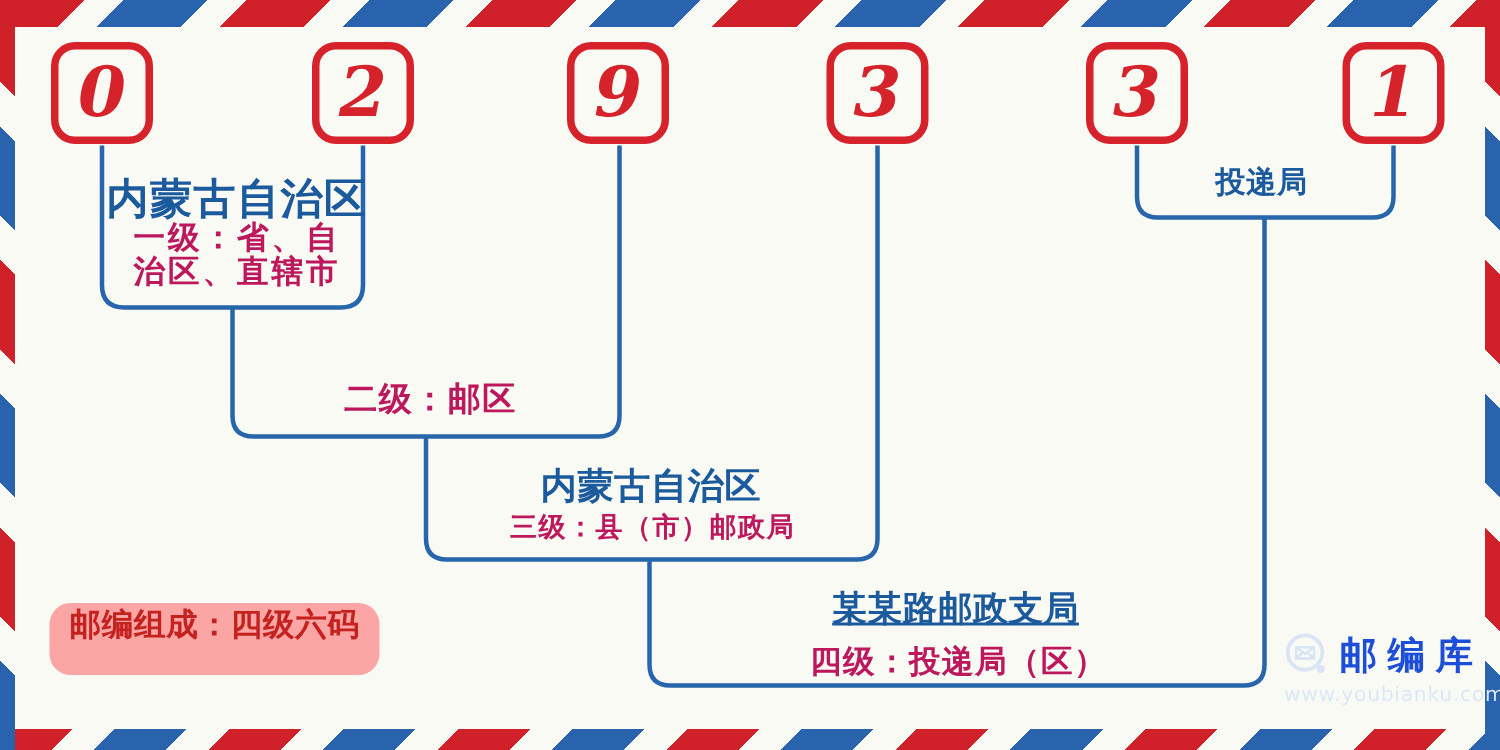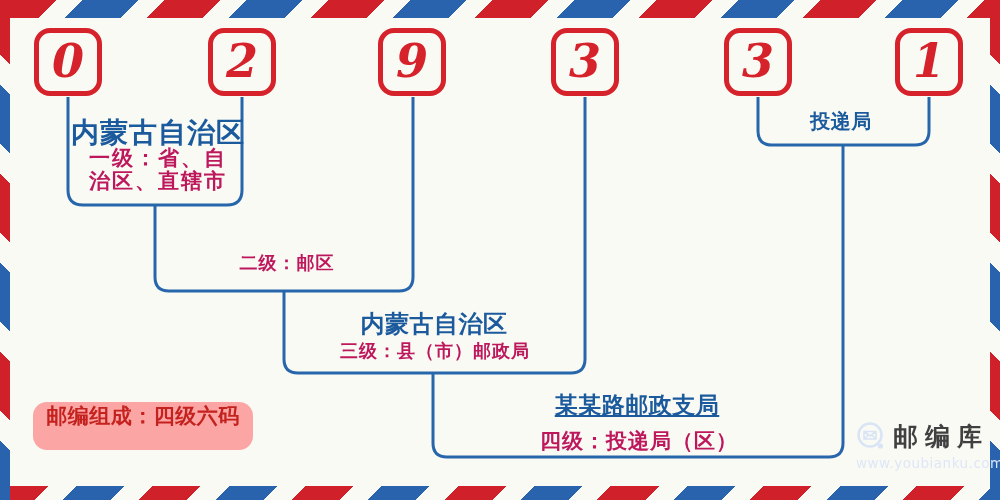--- a/index.html
+++ b/index.html
@@ -44,37 +44,37 @@
   
   .connectors{position:absolute;left:0;top:0;width:1000px;height:500px;}
   .connectors path{fill:none;stroke:#2766ab;stroke-width:3px;}
   
   .lbl{position:absolute;transform:translateX(-50%);white-space:nowrap;font-weight:700;}
   .blue{color:#1b5a9c;}
   .red{color:#be185d;}
   .lv1-name{left:158px;top:114px;font-size:28px;letter-spacing:1px;}
   .lv1-d1{left:158px;top:144px;font-size:21px;letter-spacing:2px;}
   .lv1-d2{left:158px;top:167px;font-size:21px;letter-spacing:2px;}
-  .lv2-d{left:287px;top:251px;font-size:18px;letter-spacing:1px;}
+  .lv2-d{left:287px;top:251px;font-size:22px;letter-spacing:1px;}
   .lv3-name{left:434px;top:308px;font-size:24px;letter-spacing:0.5px;}
   .lv3-d{left:435px;top:339px;font-size:18px;letter-spacing:1px;}
   .lv4-name{left:637px;top:390px;font-size:23px;letter-spacing:0.5px;text-decoration:underline;}
   .lv4-d{left:639px;top:427px;font-size:21px;letter-spacing:1px;}
   .lv5-name{left:841px;top:108px;font-size:20px;letter-spacing:0.5px;}
   
   .pill{
     position:absolute;left:33px;top:402px;width:220px;height:48px;
     background:#fca5a5;border-radius:14px;
     display:flex;align-items:flex-start;justify-content:center;
   }
   .pill-text{font-weight:700;font-size:21px;color:#c4221f;letter-spacing:0.5px;}
   
   .watermark{position:absolute;left:856px;top:420px;color:#d9e4f5;}
   .wm-row{display:flex;align-items:center;gap:7px;}
-  .wm-brand{font-size:25px;font-weight:700;letter-spacing:7px;color:#404040;}
+  .wm-brand{font-size:25px;font-weight:700;letter-spacing:7px;color:#1d4ed8;}
   .wm-url{font-size:13.5px;letter-spacing:0.5px;margin-top:2px;color:#dde7f7;}
 </style>
 </head>
 <body>
 
 <div class="band band-top"></div>
 <div class="band band-bottom"></div>
 <div class="band band-left"></div>
 <div class="band band-right"></div>
 

